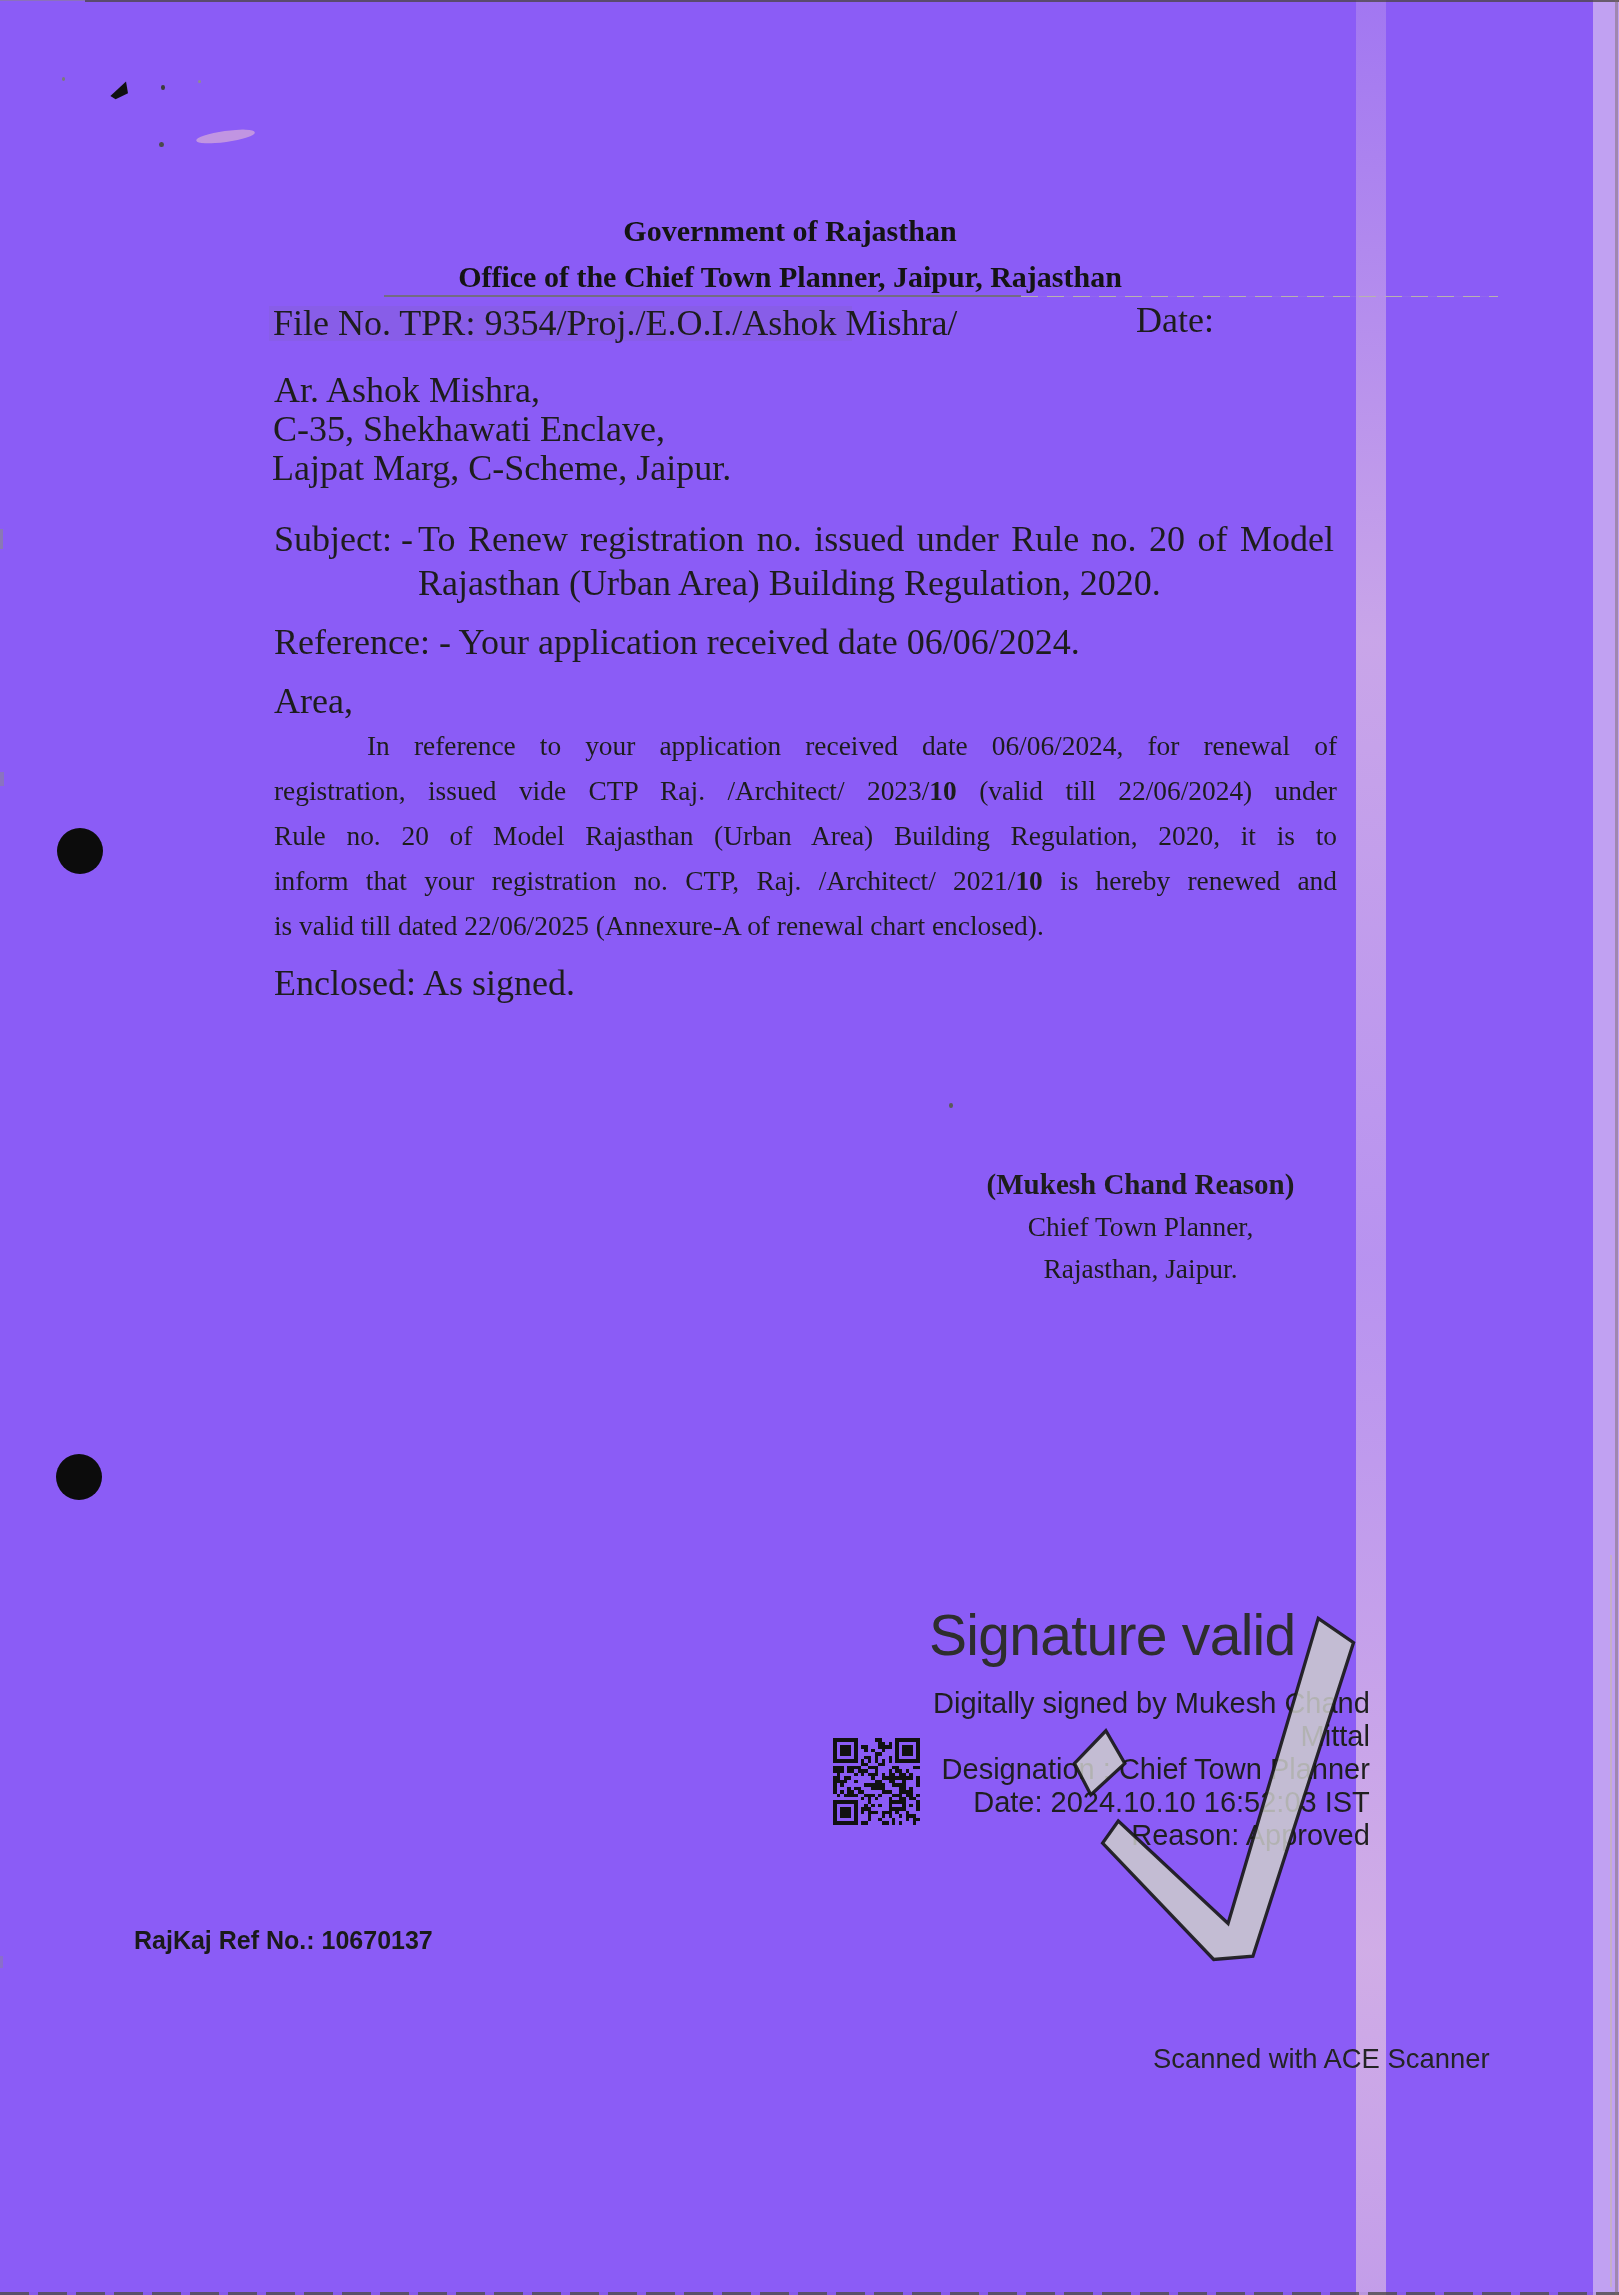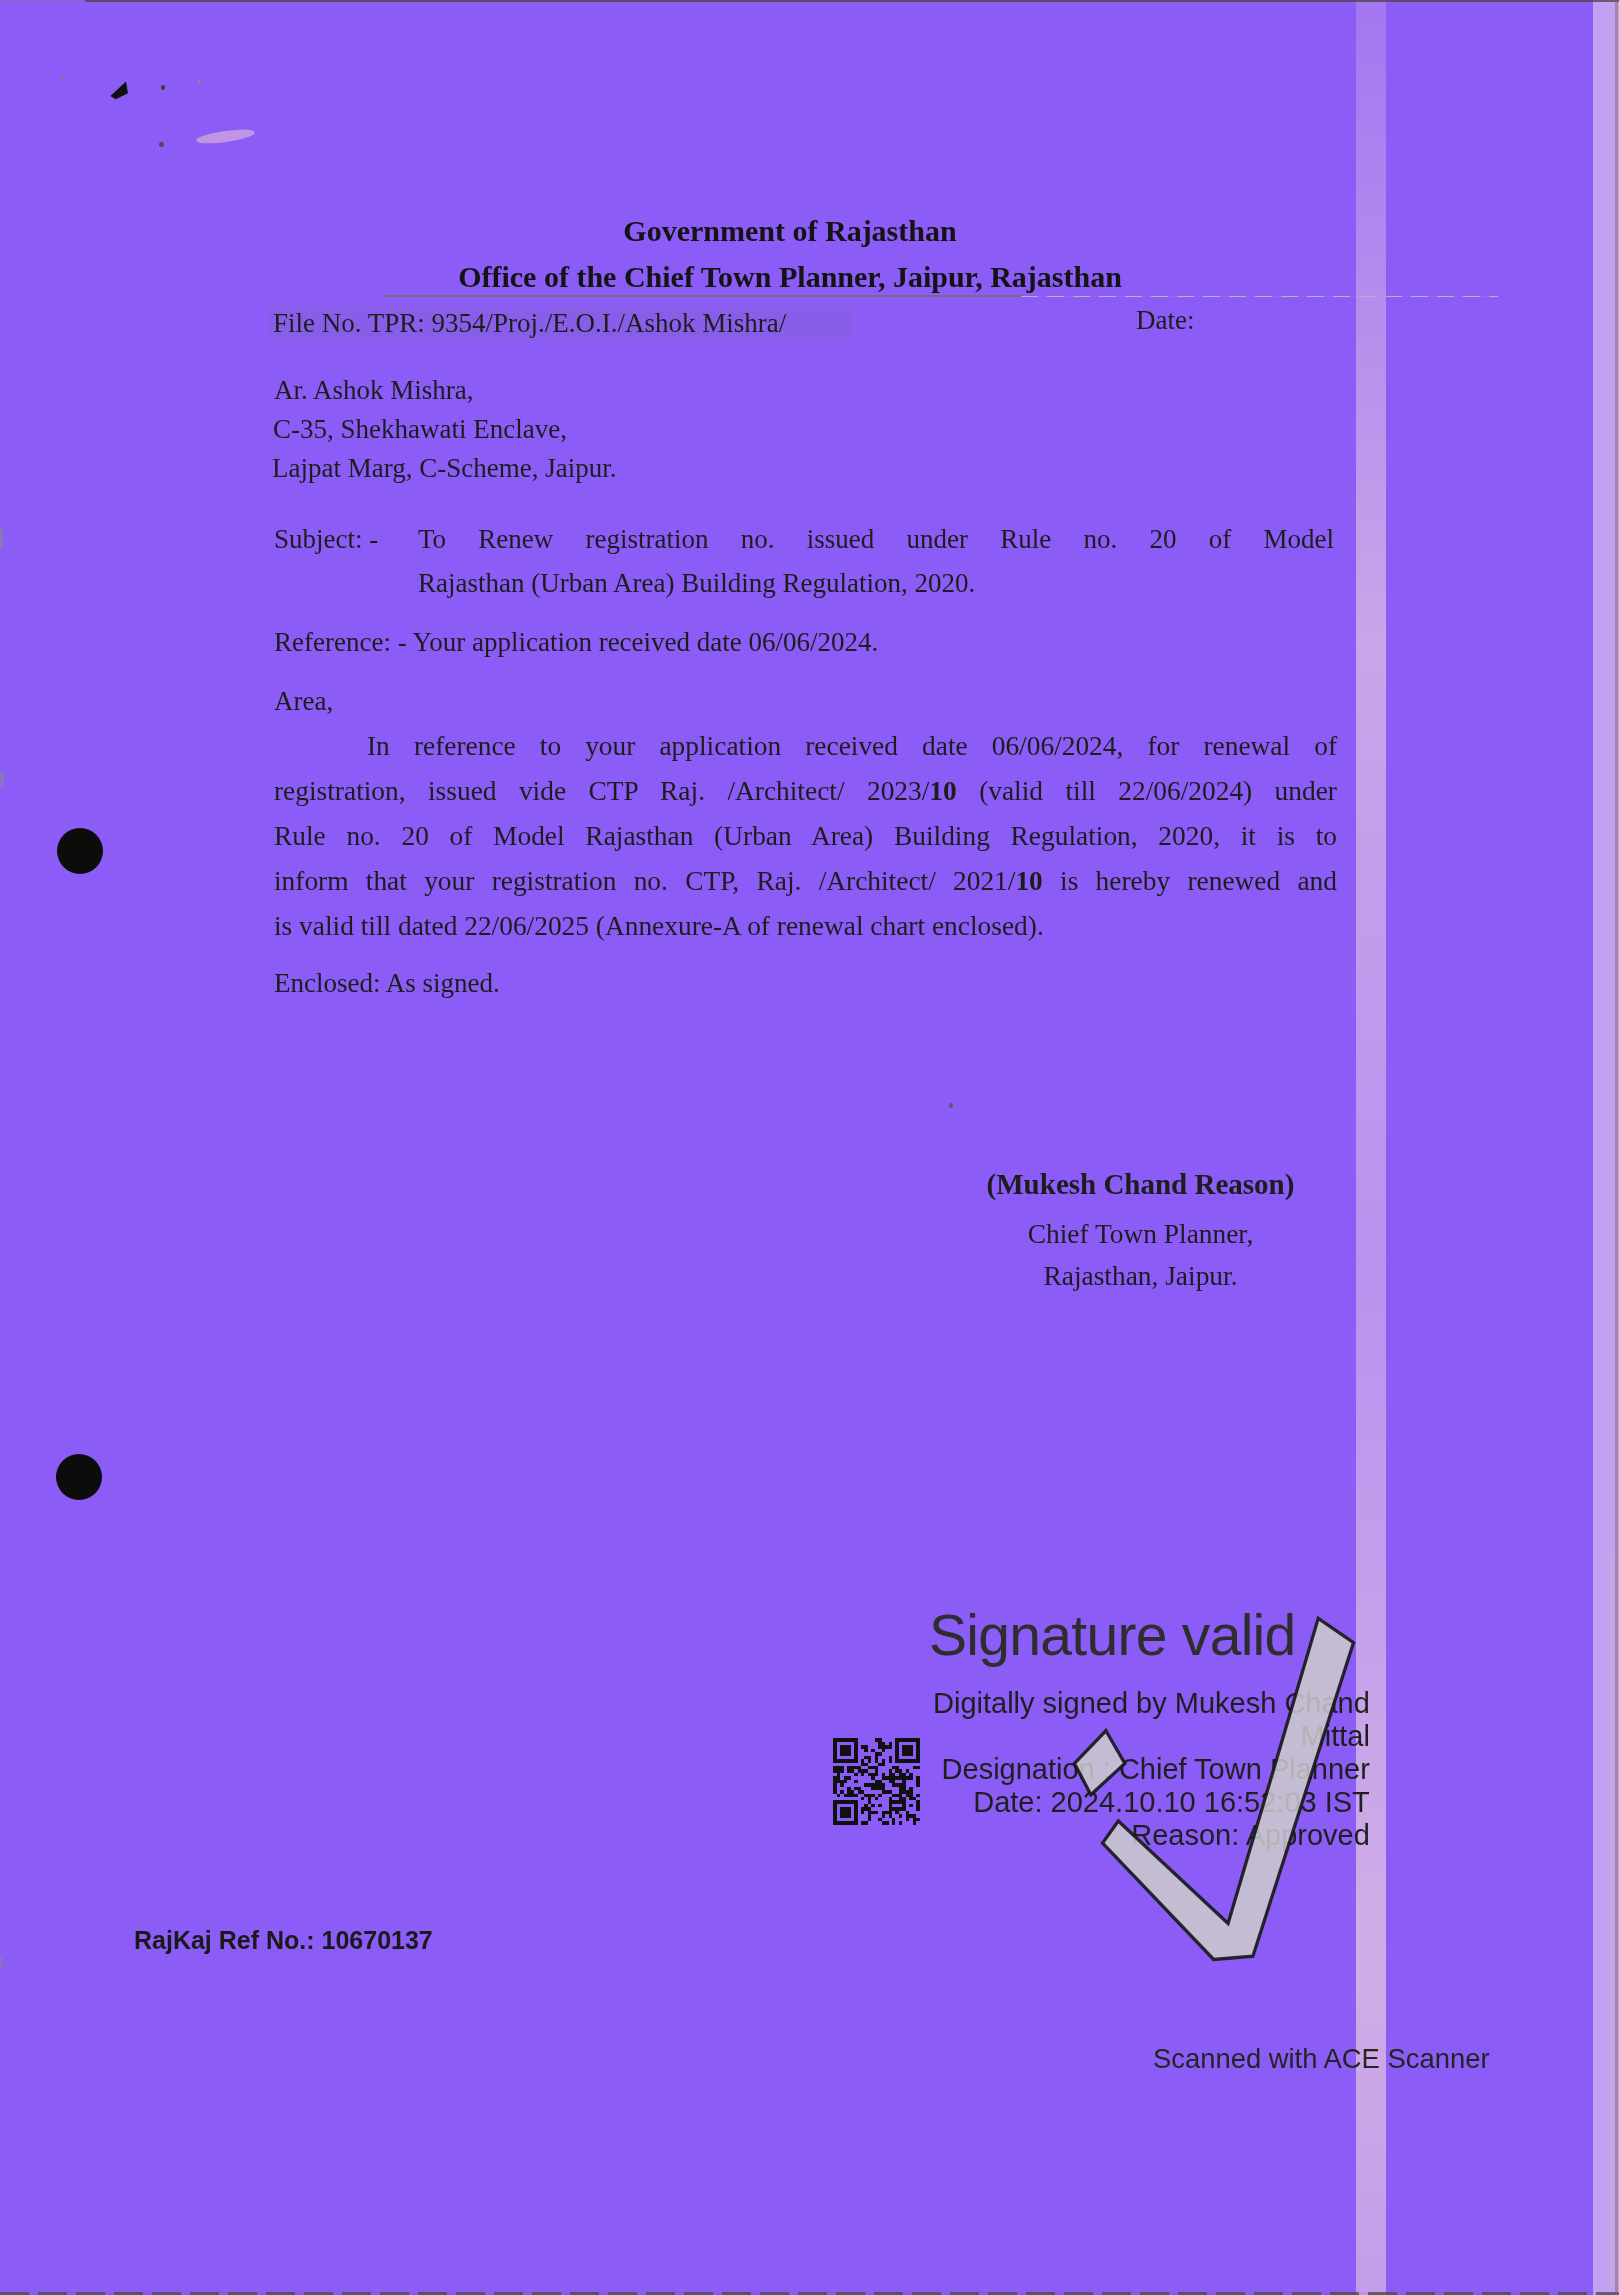--- a/index.html
+++ b/index.html
@@ -12,21 +12,21 @@
     color:#1d1d1d;
   }
   .abs{position:absolute;}
   .sans{font-family:"Liberation Sans","DejaVu Sans",sans-serif;text-align:right;}
   .b{font-weight:bold;}
   
   .head-line{left:274px;width:1032px;text-align:center;font-weight:bold;font-size:30px;line-height:34px;color:#141414;}
   .rule-dark{left:384px;top:295px;width:637px;height:2px;background:#6f6f6f;opacity:.85;}
   .rule-light{left:1021px;top:296px;width:477px;height:1.3px;
     background:repeating-linear-gradient(90deg,#b9b2ae 0 17px,rgba(185,178,174,.15) 17px 26px);}
-  .doc-text{font-size:27px;line-height:33px;white-space:nowrap;color:#1d1d1d;}
+  .doc-text{font-size:36px;line-height:33px;white-space:nowrap;color:#1d1d1d;}
   .just{white-space:normal;text-align:justify;text-align-last:justify;}
   .body-line{height:45px;line-height:45px;font-size:27.4px;text-align:justify;text-align-last:justify;white-space:normal;}
   .body-line.last{text-align-last:left;}
   .sig-block{left:980px;width:321px;text-align:center;font-size:27.4px;line-height:31px;}
   
   .dsig-status{font-size:57px;letter-spacing:-0.7px;color:#2e2e2e;line-height:63px;}
   .dsig-details{font-size:29px;line-height:33px;color:#1f1f1f;}
   
   .dot{border-radius:50%;background:#0c0c0c;}
   .speck{border-radius:50%;}
@@ -102,21 +102,21 @@
     <div class="body-line"><span>registration, issued vide CTP Raj. /Architect/ 2023/</span><span class="b">10</span><span> (valid till 22/06/2024) under</span></div>
     <div class="body-line"><span>Rule no. 20 of Model Rajasthan (Urban Area) Building Regulation, 2020, it is to</span></div>
     <div class="body-line"><span>inform that your registration no. CTP, Raj. /Architect/ 2021/</span><span class="b">10</span><span> is hereby renewed and</span></div>
     <div class="body-line last"><span>is valid till dated 22/06/2025 (Annexure-A of renewal chart enclosed).</span></div>
   </div>
 
   <div class="abs doc-text" style="left:274px;top:967px">Enclosed: As signed.</div>
 
   <div class="abs sig-block" style="top:1169px">
     <div class="b" style="font-size:29px">(Mukesh Chand Reason)</div>
-    <div style="margin-top:19px">Chief Town Planner,</div>
+    <div style="margin-top:12px">Chief Town Planner,</div>
     <div style="margin-top:10.5px">Rajasthan, Jaipur.</div>
   </div>
 
   <div class="abs sans dsig-status" style="left:929px;top:1604px">Signature valid</div>
   <div class="abs sans dsig-details" style="left:933px;top:1687px">
     <div>Digitally signed by Mukesh Chand</div>
     <div>Mittal</div>
     <div>Designation : Chief Town Planner</div>
     <div>Date: 2024.10.10 16:52:03 IST</div>
     <div>Reason: Approved</div>

